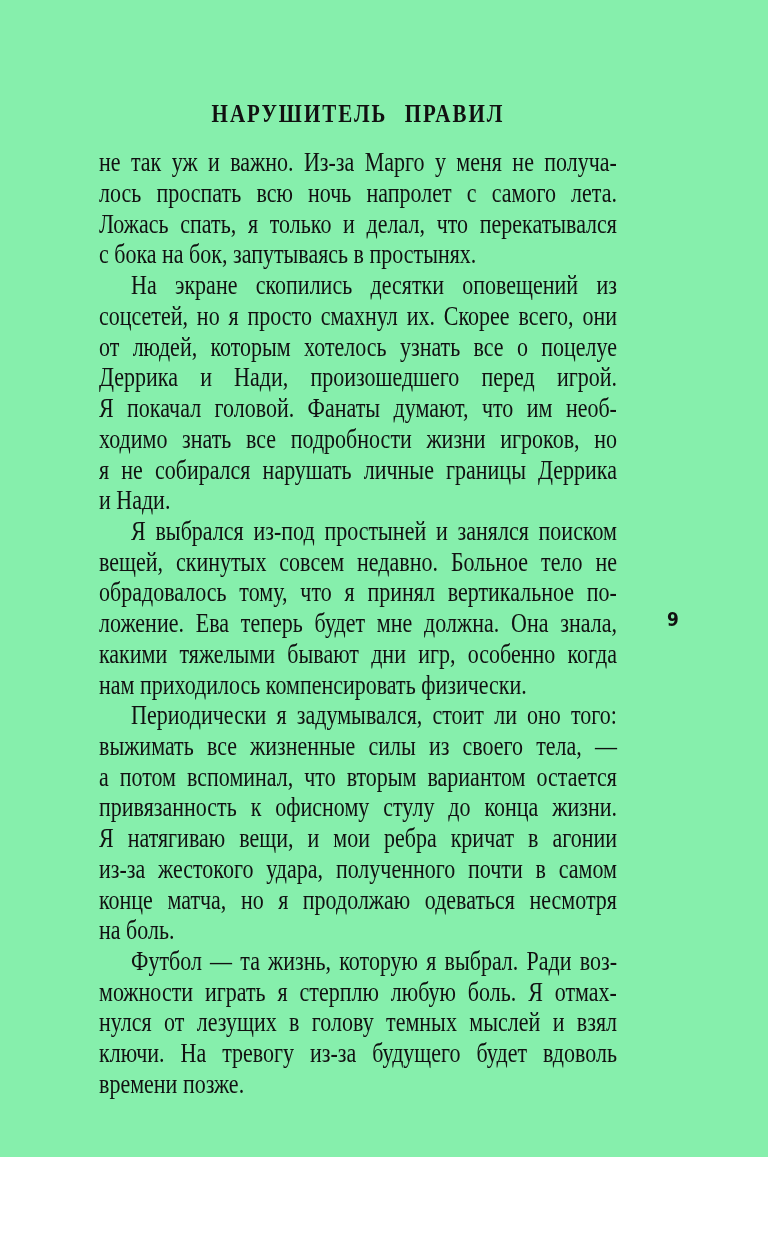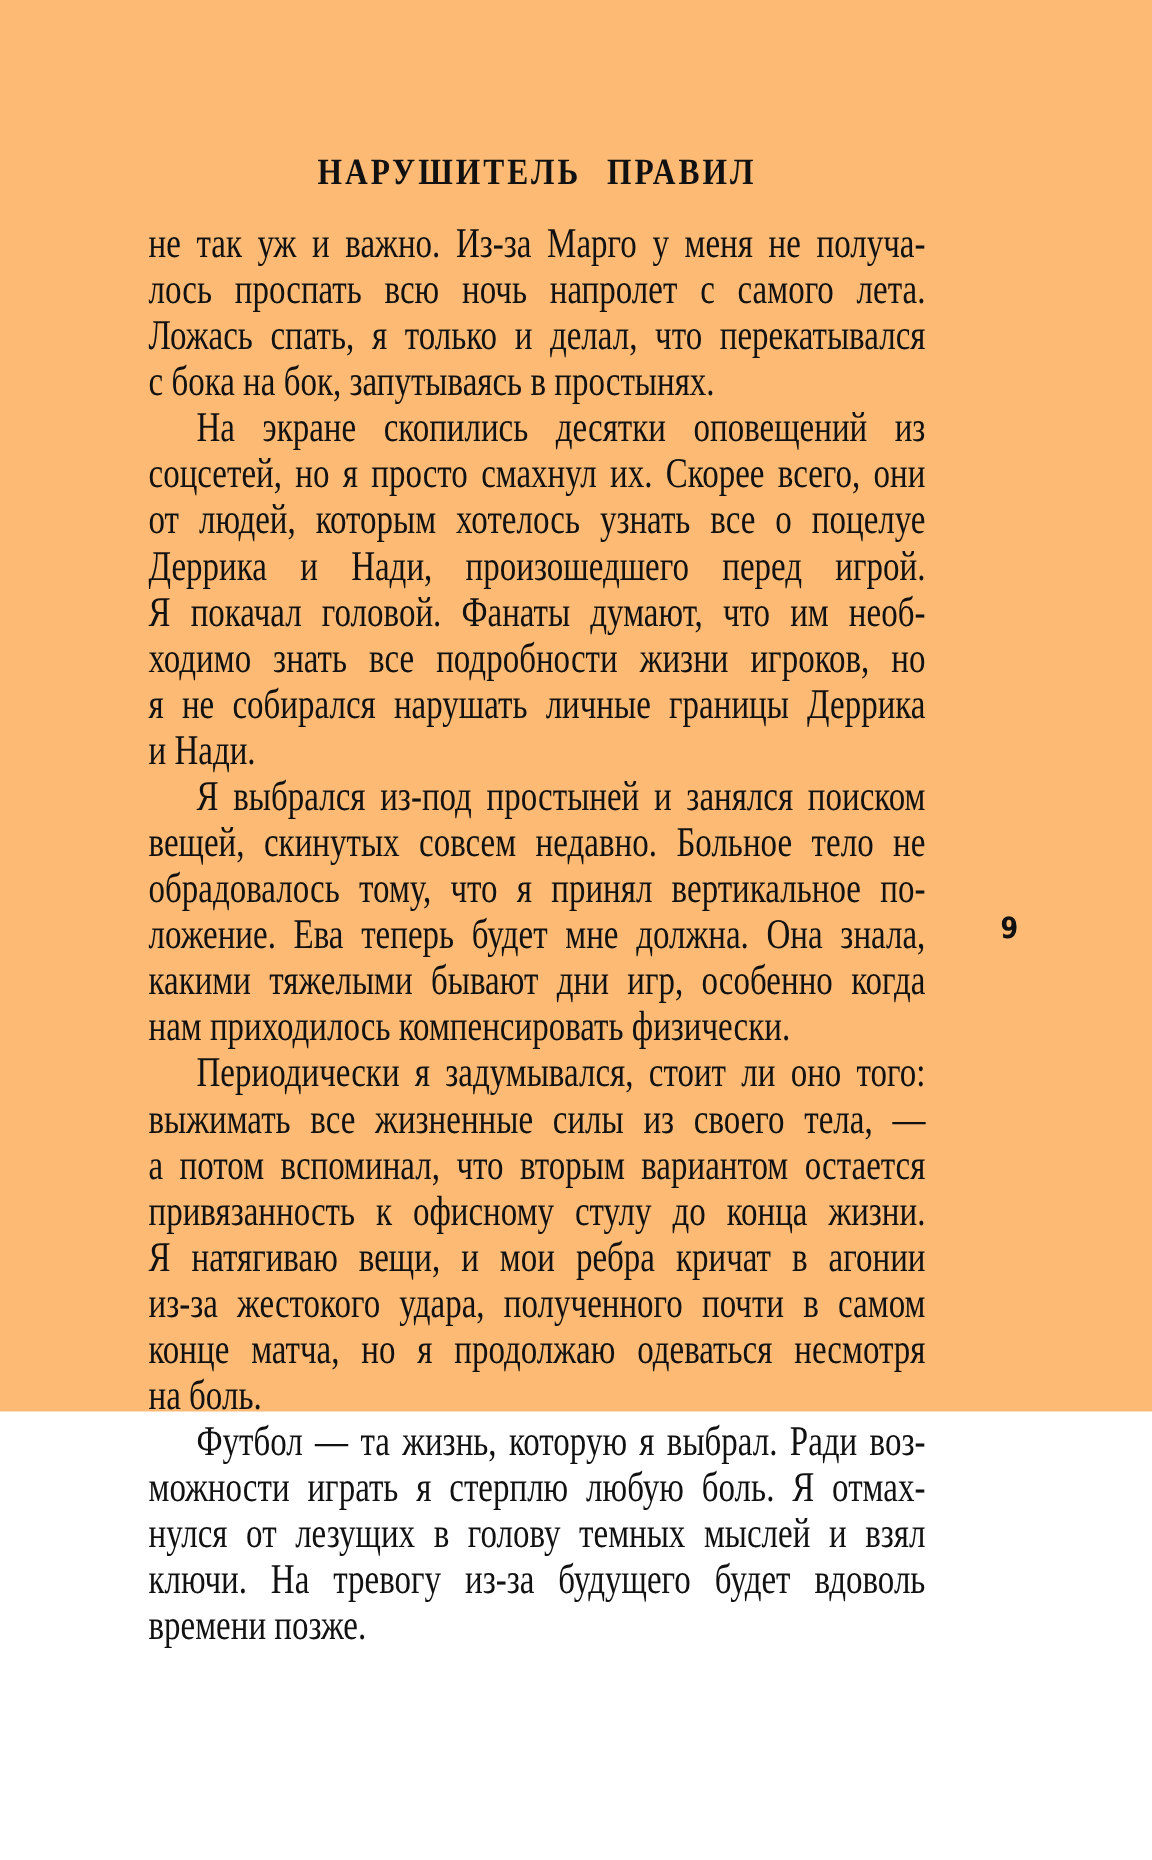--- a/index.html
+++ b/index.html
@@ -11,22 +11,22 @@
     height: 1240px;
     background: #ffffff;
     position: relative;
     overflow: hidden;
     font-family: "Liberation Serif", serif;
   }
   .page {
     position: absolute;
     left: 0; top: 0;
     width: 768px;
-    height: 941px;
-    background: #fdba74;
+    height: 1157px;
+    background: #86efac;
   }
   .running-title {
     position: absolute;
     left: 99px;
     top: 100px;
     width: 518px;
     text-align: center;
     font-family: "Liberation Serif", serif;
     font-weight: 700;
     font-size: 21px;

